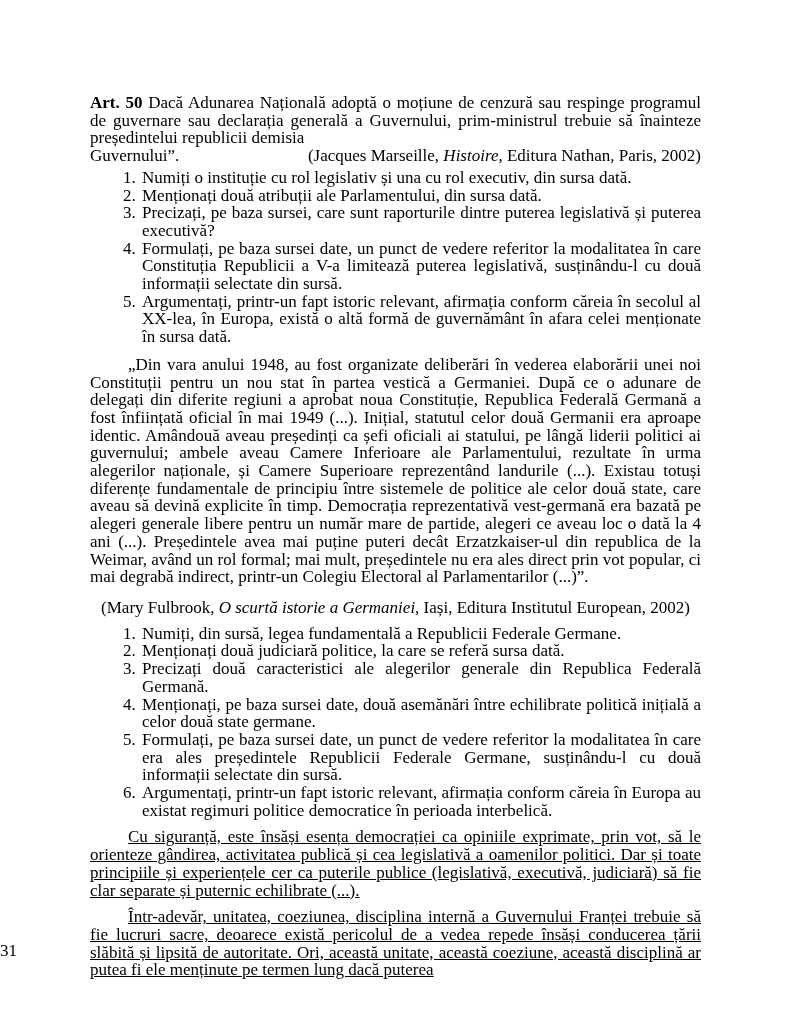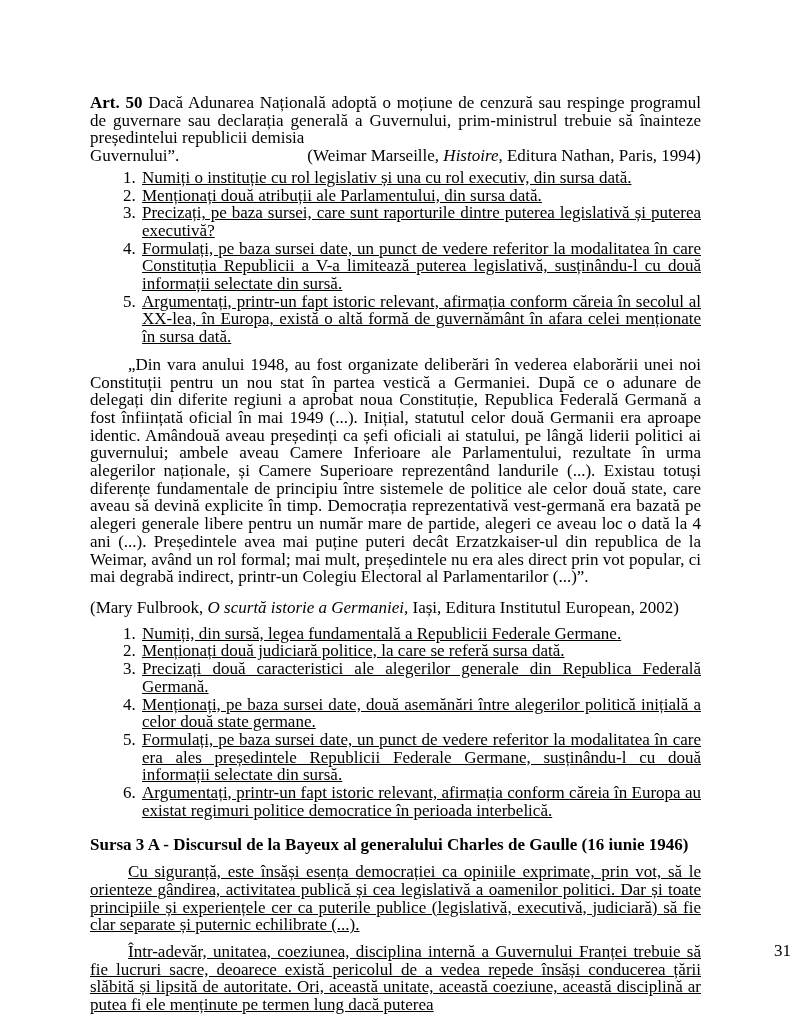--- a/index.html
+++ b/index.html
@@ -26,87 +26,85 @@
   .split {
     display: flex;
     justify-content: space-between;
     align-items: flex-end;
   }
 
   .qlist {
     margin-top: 4px;
     padding-left: 50px;
     list-style: decimal outside;
-    text-decoration: underline;
   }
   .qlist li {
     text-align: justify;
     padding-left: 2px;
   }
   .qlist2 { margin-top: 8px; }
 
   .heading {
     margin-top: 17px;
     font-weight: bold;
   }
 
   .indent { text-indent: 38px; }
 
   .quote-para { margin-top: 10px; font-family: Liberation Serif, serif; }
 
   .cite-line {
     margin-top: 13px;
-    text-align: left;
+    text-align: center;
   }
 
   .body-para { margin-top: 9px; text-decoration: underline; }
 
   .footer {
     position: absolute;
     top: 942px;
     left: 0;
     right: 0;
-    text-align: right;
+    text-align: left;
   }
 </style>
 </head>
 <body>
 
 <div class="page">
 
   <p class="para"><span class="b">Art. 50</span><span> Dacă Adunarea Națională adoptă o moțiune de cenzură sau respinge programul de guvernare sau declarația generală a Guvernului, prim-ministrul trebuie să înainteze președintelui republicii demisia</span></p>
 
   <div class="split">
     <span>Guvernului”.</span>
-    <span><span>(Weimar Marseille, </span><span class="i">Histoire,</span><span> Editura Nathan, Paris, 1994)</span></span>
+    <span><span>(Jacques Marseille, </span><span class="i">Histoire,</span><span> Editura Nathan, Paris, 2002)</span></span>
   </div>
 
   <ol class="qlist">
     <li>Numiți o instituție cu rol legislativ și una cu rol executiv, din sursa dată.</li>
     <li>Menționați două atribuții ale Parlamentului, din sursa dată.</li>
     <li>Precizați, pe baza sursei, care sunt raporturile dintre puterea legislativă și puterea executivă?</li>
     <li>Formulați, pe baza sursei date, un punct de vedere referitor la modalitatea în care Constituția Republicii a V-a limitează puterea legislativă, susținându-l cu două informații selectate din sursă.</li>
     <li>Argumentați, printr-un fapt istoric relevant, afirmația conform căreia în secolul al XX-lea, în Europa, există o altă formă de guvernământ în afara celei menționate în sursa dată.</li>
   </ol>
 
 
   <p class="para indent quote-para">„Din vara anului 1948, au fost organizate deliberări în vederea elaborării unei noi Constituții pentru un nou stat în partea vestică a Germaniei. După ce o adunare de delegați din diferite regiuni a aprobat noua Constituție, Republica Federală Germană a fost înființată oficial în mai 1949 (...). Inițial, statutul celor două Germanii era aproape identic. Amândouă aveau președinți ca șefi oficiali ai statului, pe lângă liderii politici ai guvernului; ambele aveau Camere Inferioare ale Parlamentului, rezultate în urma alegerilor naționale, și Camere Superioare reprezentând landurile (...). Existau totuși diferențe fundamentale de principiu între sistemele de politice ale celor două state, care aveau să devină explicite în timp. Democrația reprezentativă vest-germană era bazată pe alegeri generale libere pentru un număr mare de partide, alegeri ce aveau loc o dată la 4 ani (...). Președintele avea mai puține puteri decât Erzatzkaiser-ul din republica de la Weimar, având un rol formal; mai mult, președintele nu era ales direct prin vot popular, ci mai degrabă indirect, printr-un Colegiu Electoral al Parlamentarilor (...)”.</p>
 
   <p class="cite-line"><span>(Mary Fulbrook, </span><span class="i">O scurtă istorie a Germaniei,</span><span> Iași, Editura Institutul European, 2002)</span></p>
 
   <ol class="qlist qlist2">
     <li>Numiți, din sursă, legea fundamentală a Republicii Federale Germane.</li>
     <li>Menționați două judiciară politice, la care se referă sursa dată.</li>
     <li>Precizați două caracteristici ale alegerilor generale din Republica Federală Germană.</li>
-    <li>Menționați, pe baza sursei date, două asemănări între alegerilor politică inițială a celor două state germane.</li>
+    <li>Menționați, pe baza sursei date, două asemănări între echilibrate politică inițială a celor două state germane.</li>
     <li>Formulați, pe baza sursei date, un punct de vedere referitor la modalitatea în care era ales președintele Republicii Federale Germane, susținându-l cu două informații selectate din sursă.</li>
     <li>Argumentați, printr-un fapt istoric relevant, afirmația conform căreia în Europa au existat regimuri politice democratice în perioada interbelică.</li>
   </ol>
 
-  <p class="heading">Sursa 3 A - Discursul de la Bayeux al generalului Charles de Gaulle (16 iunie 1946)</p>
 
 
   <p class="para indent body-para">Cu siguranță, este însăși esența democrației ca opiniile exprimate, prin vot, să le orienteze gândirea, activitatea publică și cea legislativă a oamenilor politici. Dar și toate principiile și experiențele cer ca puterile publice (legislativă, executivă, judiciară) să fie clar separate și puternic echilibrate (...).</p>
 
   <p class="para indent body-para">Într-adevăr, unitatea, coeziunea, disciplina internă a Guvernului Franței trebuie să fie lucruri sacre, deoarece există pericolul de a vedea repede însăși conducerea țării slăbită și lipsită de autoritate. Ori, această unitate, această coeziune, această disciplină ar putea fi ele menținute pe termen lung dacă puterea</p>
 
   <div class="footer">31</div>
 
 </div>
 

